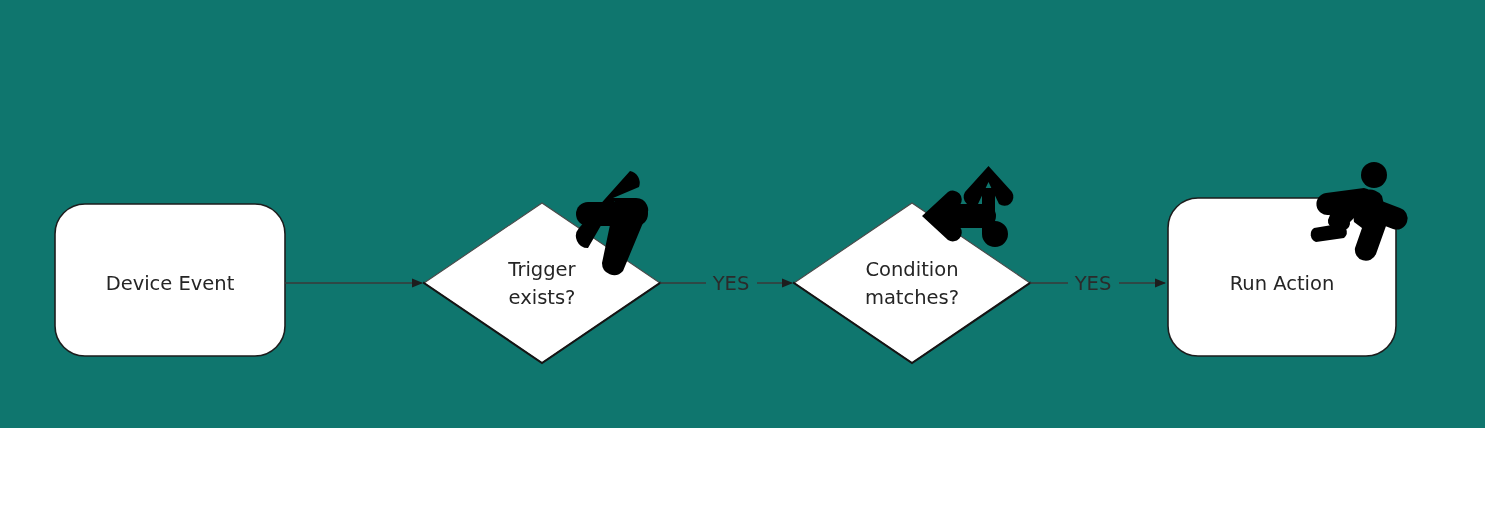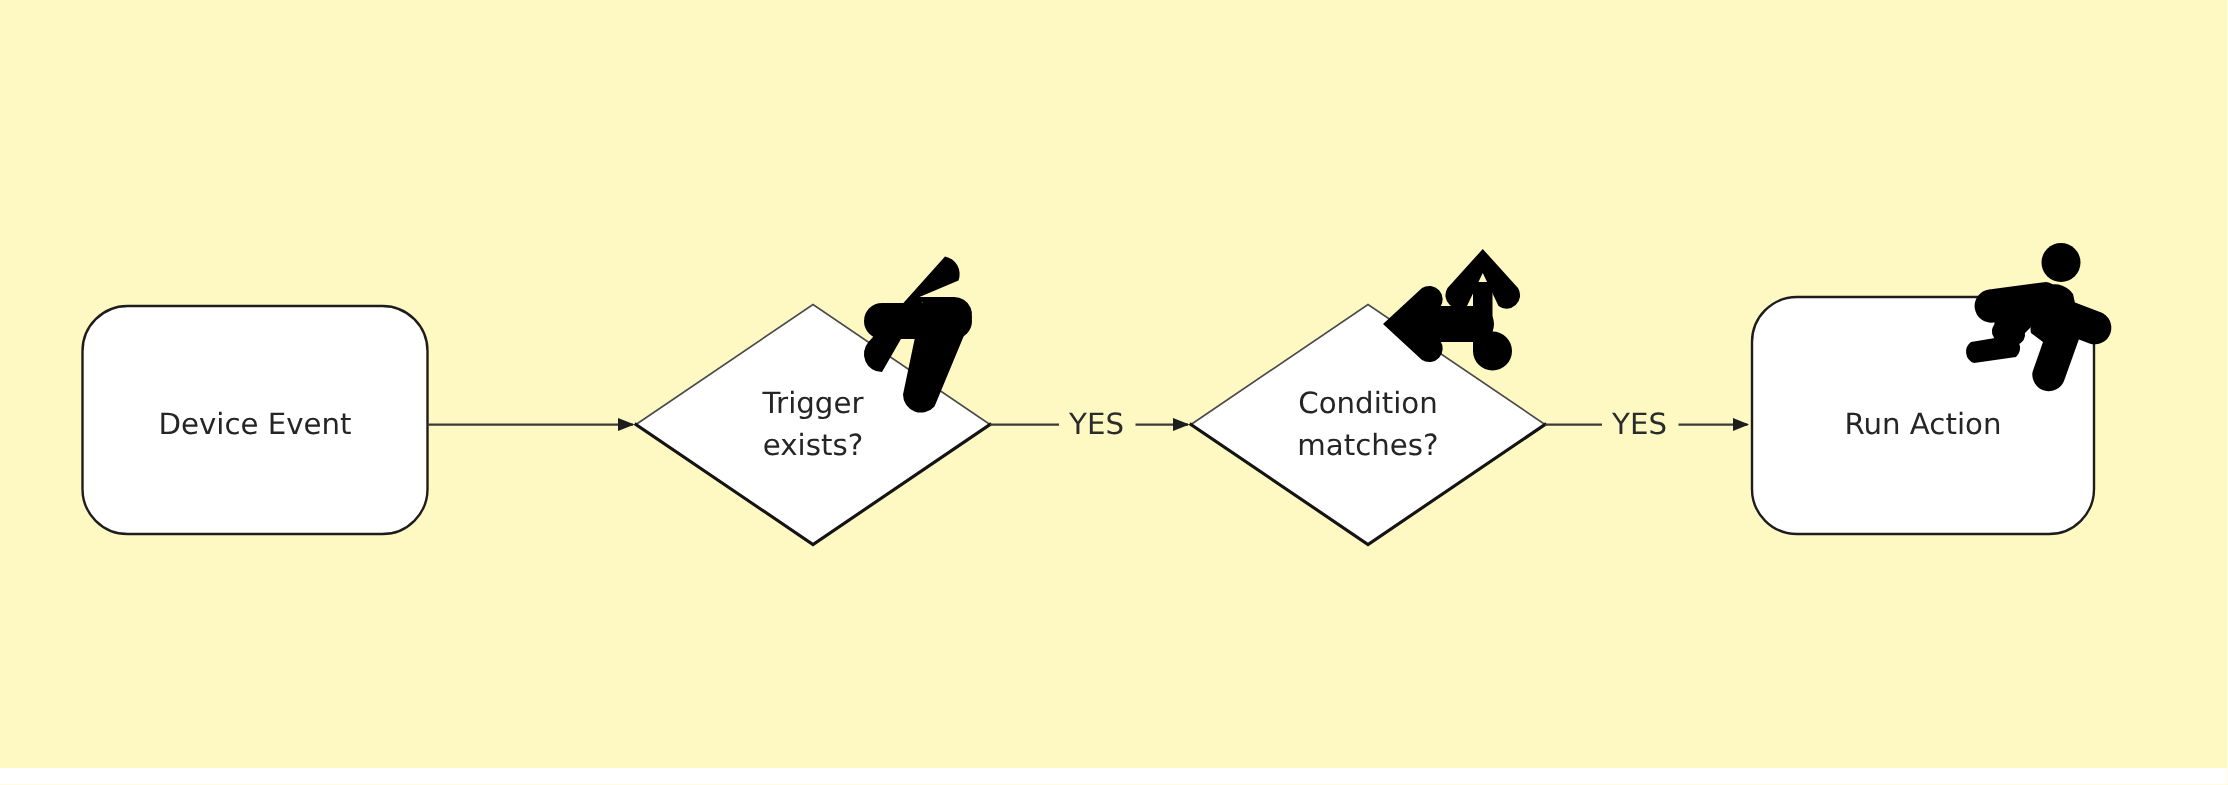--- a/index.html
+++ b/index.html
@@ -6,22 +6,22 @@
     margin: 0;
     padding: 0;
     background: #ffffff;
   }
   body {
     font-family: "DejaVu Sans", "Liberation Sans", sans-serif;
   }
   #canvas {
     position: relative;
     width: 1485px;
-    height: 512px;
-    background: #fef9c3;
+    height: 428px;
+    background: #0f766e;
     overflow: hidden;
   }
   #flow-svg {
     position: absolute;
     left: 0;
     top: 0;
     width: 1485px;
     height: 523px;
   }
   .node-label {

